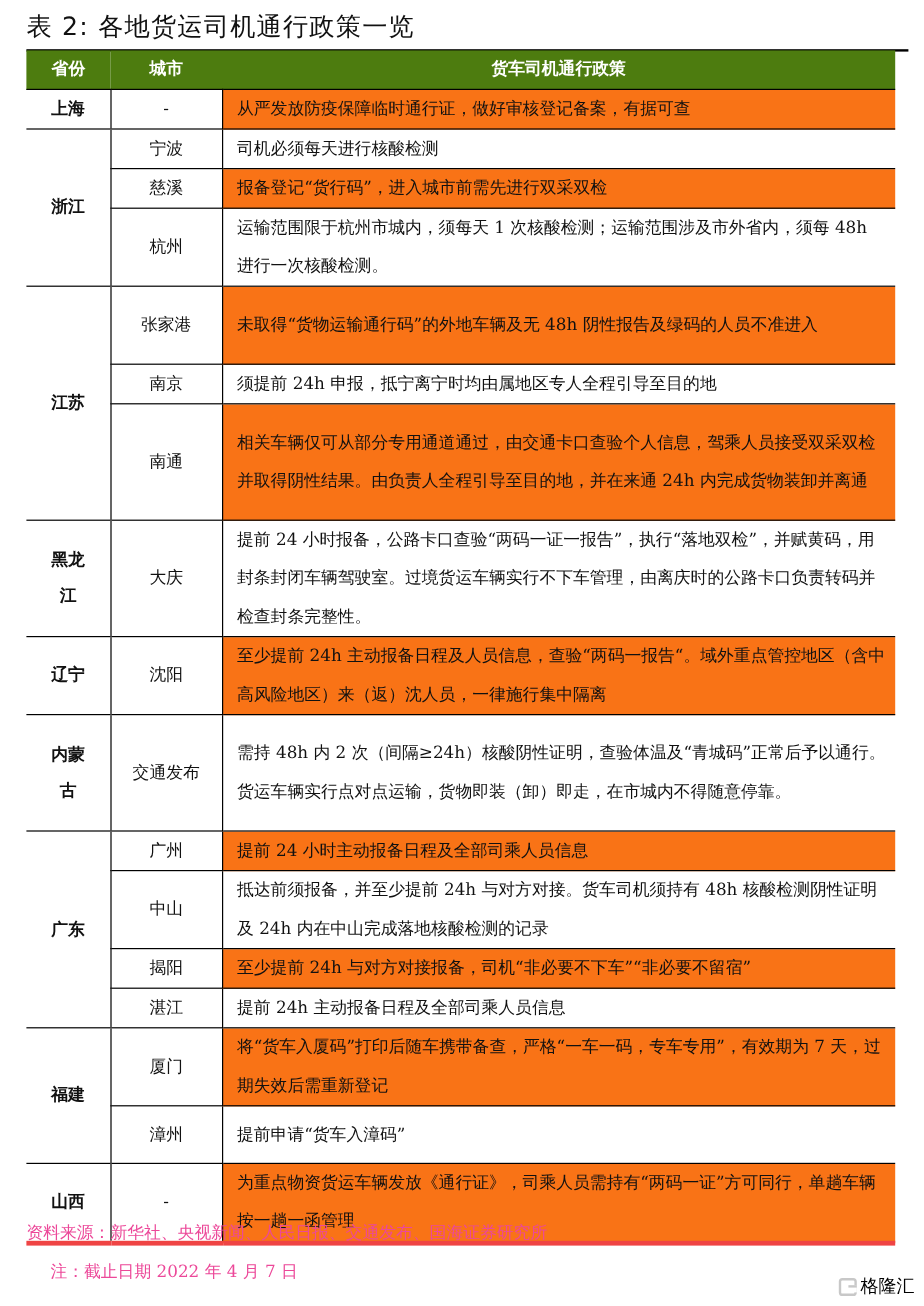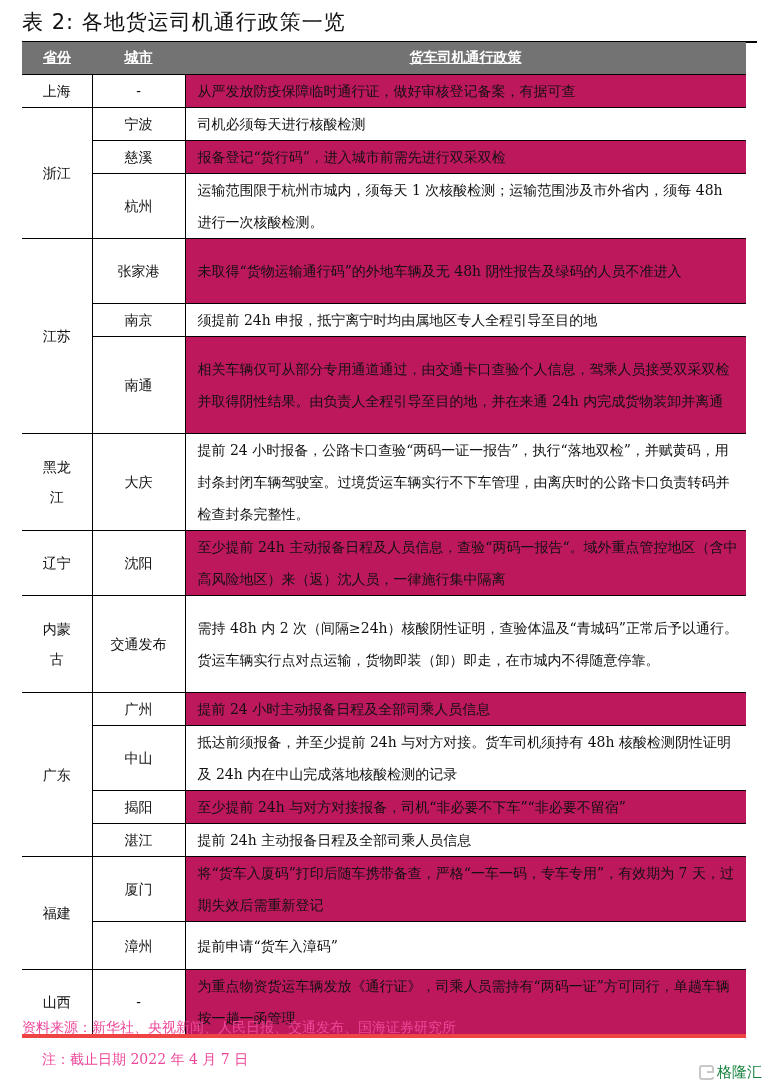--- a/index.html
+++ b/index.html
@@ -22,49 +22,48 @@
     position: absolute; left: 22px; top: 42px;
     width: 724px;
     border-collapse: collapse;
     table-layout: fixed;
     font-size: 14px;
   }
   table.policy col.c-prov { width: 70px; }
   table.policy col.c-city { width: 93px; }
   table.policy col.c-pol { width: 561px; }
   table.policy thead th {
-    background: #737373; color: #ffffff;
+    background: #4d7c0f; color: #ffffff;
     font-family: "DejaVu Sans", "Liberation Sans", sans-serif;
     font-weight: bold; font-size: 14px;
     height: 32px; padding: 0; text-align: center;
     border: none;
-    text-decoration: underline;
   }
   table.policy thead th.h-prov, table.policy thead th.h-city { text-align: center; }
   table.policy td {
     border-top: 1.5px solid #000;
     padding: 0;
     vertical-align: middle;
     line-height: 32px;
   }
-  table.policy td.prov { text-align: center; border-right: 1.5px solid #000; line-height: 32px; }
+  table.policy td.prov { text-align: center; border-right: 1.5px solid #000; line-height: 32px; font-weight: bold; }
   table.policy td.prov.stack { line-height: 30px; }
   table.policy td.city { text-align: center; border-right: 1.5px solid #000; }
   table.policy td.pol { padding-left: 12px; padding-right: 8px; text-align: left; }
-  table.policy td.pol.gray { background: #be185d; }
+  table.policy td.pol.gray { background: #f97316; }
   table.policy tbody tr.last td { border-bottom: 4px solid #ef4444; }
   .footer-source, .footer-note {
     position: absolute; left: 22px;
     font-size: 14px; color: #ec4899;
   }
   .footer-source { top: 1019px; }
   .footer-note { top: 1051px; margin-left: 20px; }
   .watermark {
     position: absolute; right: 8px; bottom: 6px;
-    color: #15803d; font-family: "DejaVu Sans", "Liberation Sans", sans-serif;
+    color: #000000; font-family: "DejaVu Sans", "Liberation Sans", sans-serif;
     font-size: 15px; display: flex; align-items: center; gap: 3px; margin-top: 16px;
   }
   .watermark .logo {
     width: 15px; height: 15px; border: 2px solid #c8c8c8; border-radius: 3px;
     box-sizing: border-box; position: relative;
   }
   .watermark .logo::after {
     content: ""; position: absolute; right: -2px; top: 4px; width: 7px; height: 4px;
     background: #fff; border-top: 2px solid #c8c8c8;
   }

